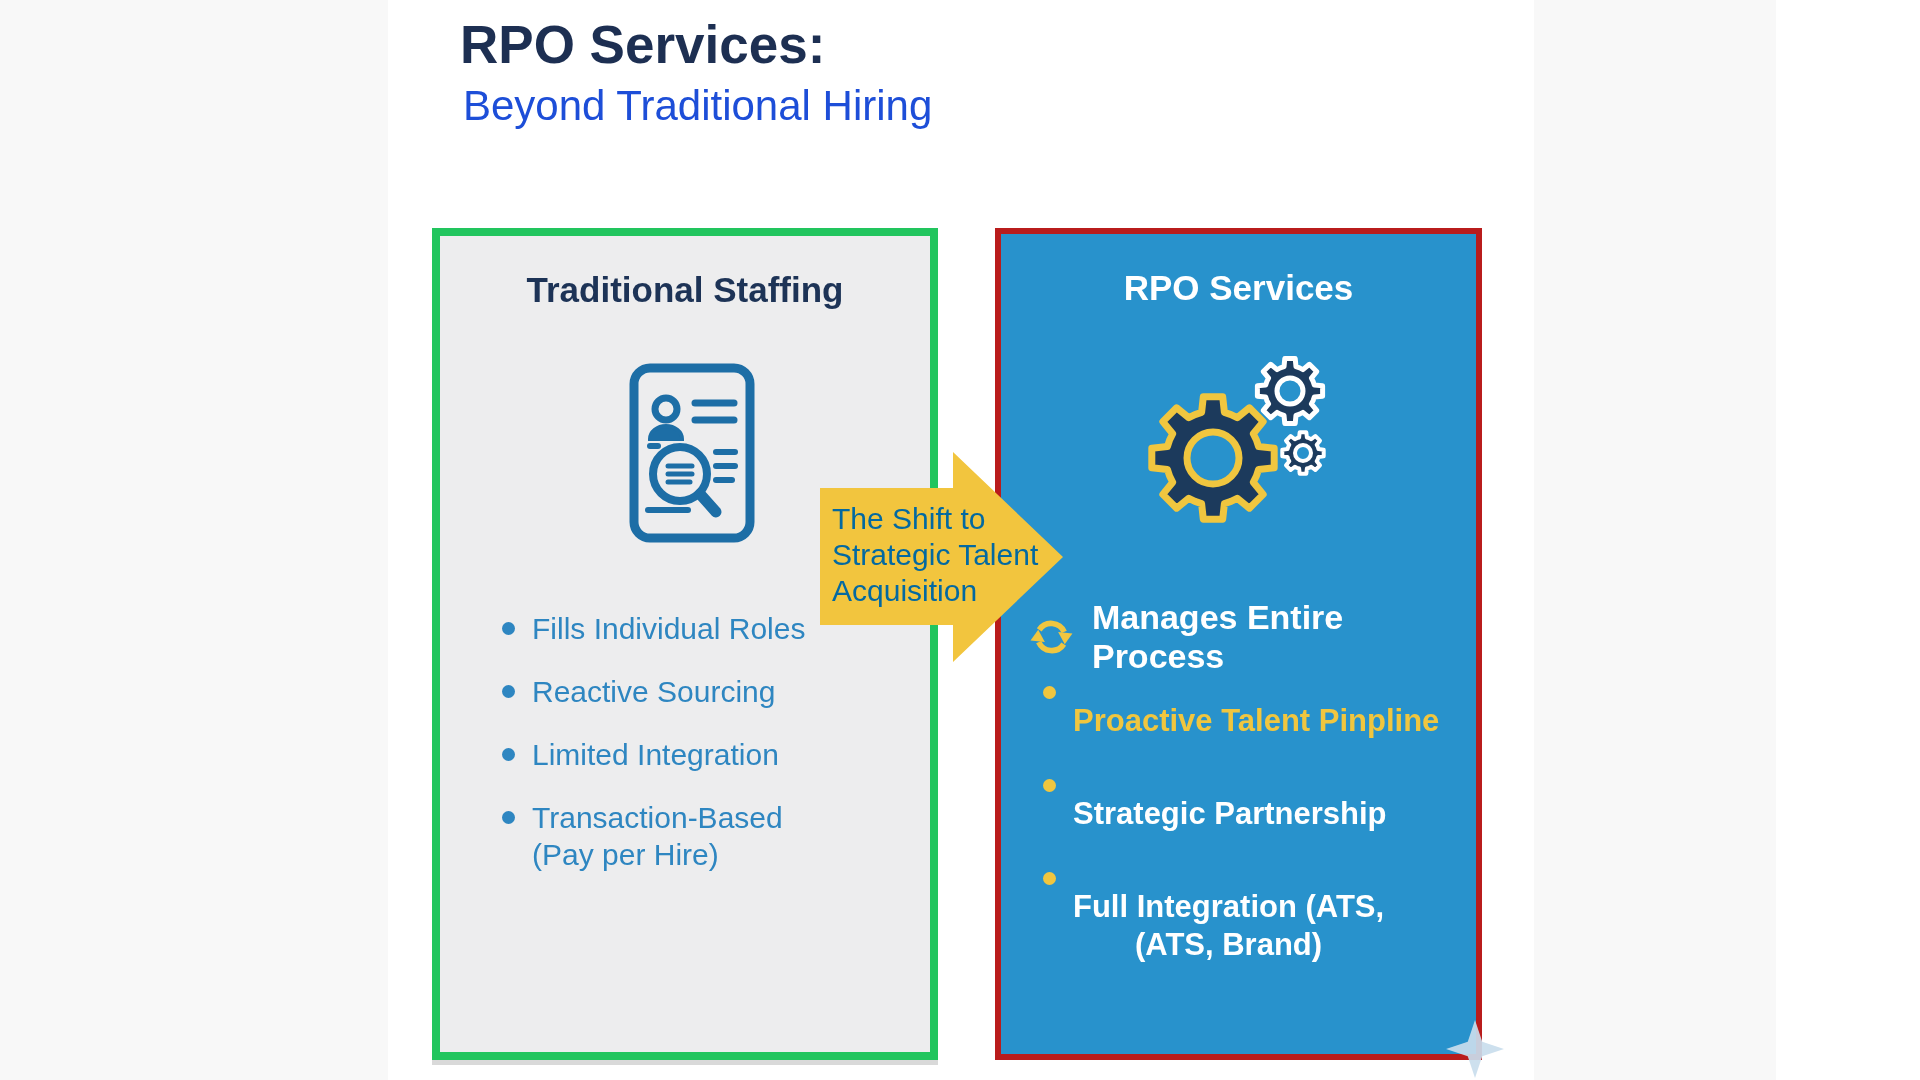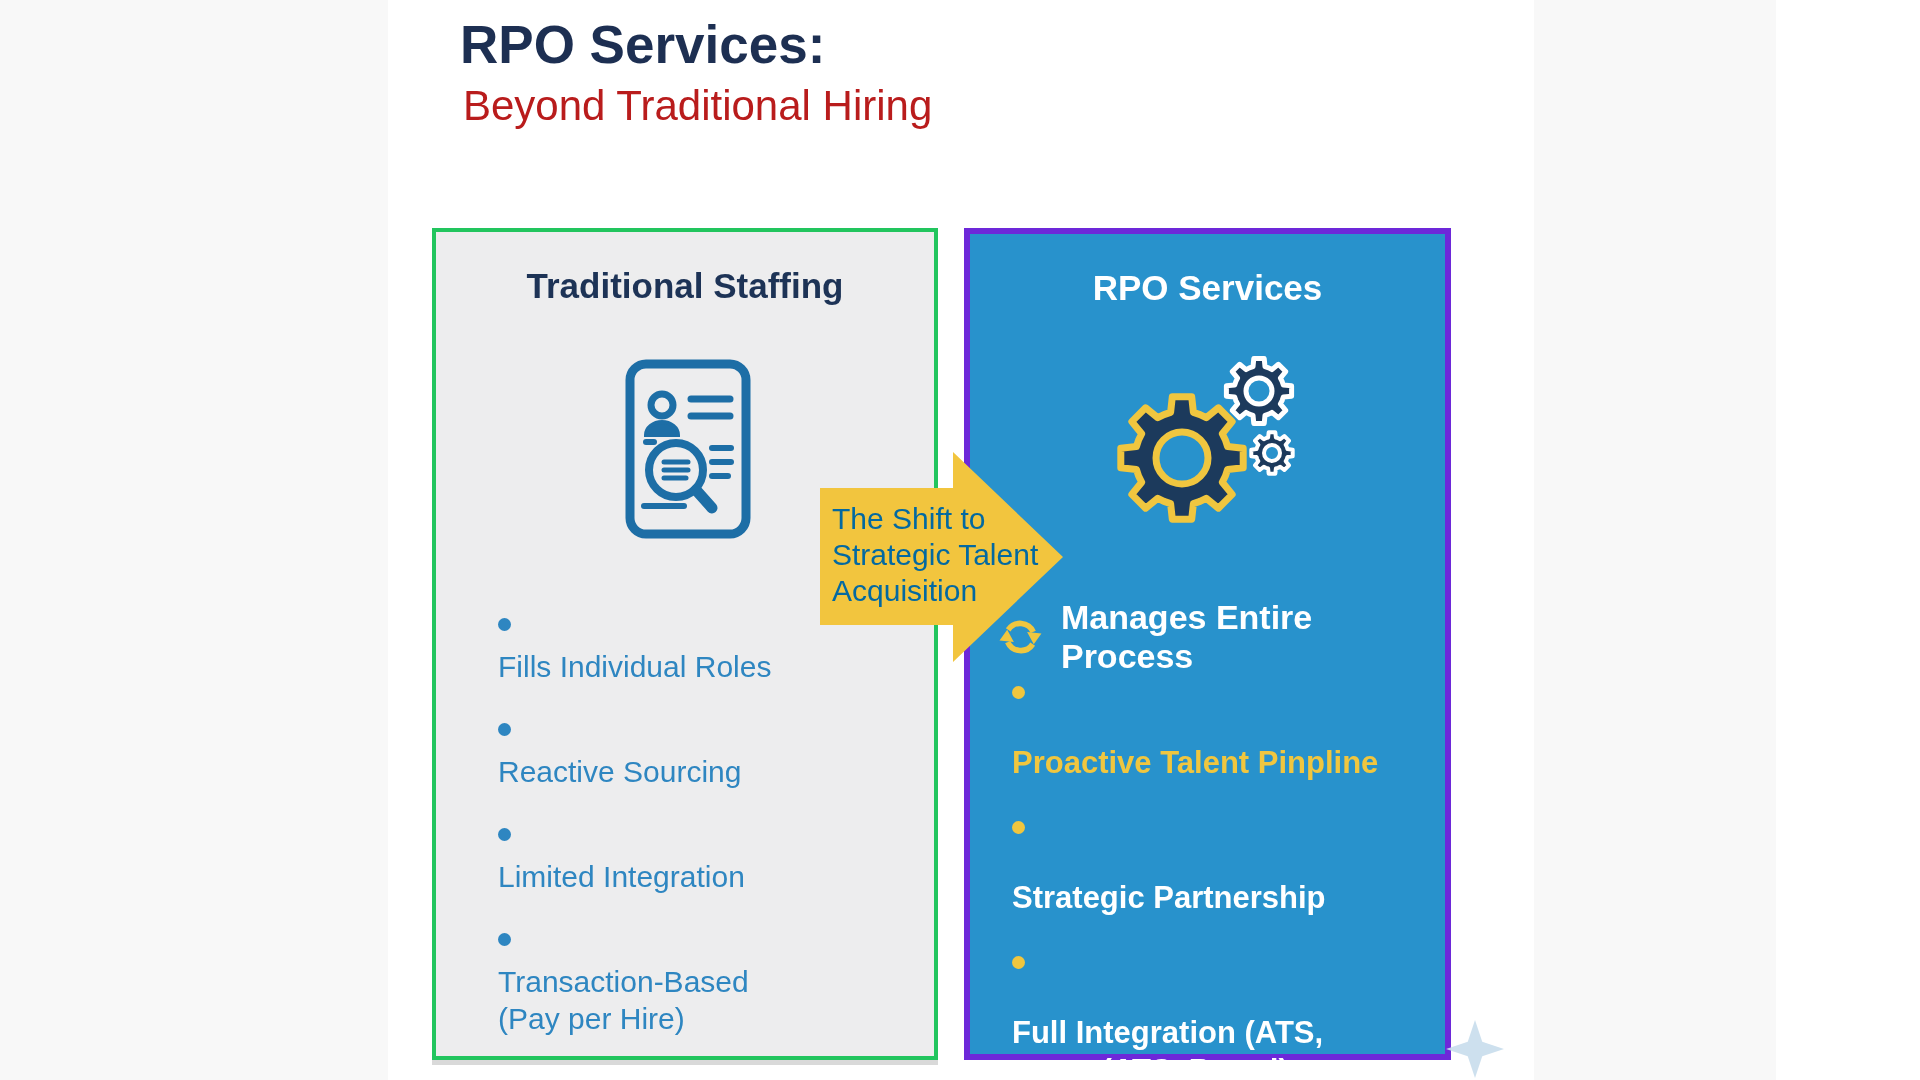--- a/index.html
+++ b/index.html
@@ -5,54 +5,54 @@
   * { margin:0; padding:0; box-sizing:border-box; }
   html,body { width:1920px; height:1080px; }
   .canvas {
     position:relative; width:1776px; height:1080px;
     background:#f8f8f8; overflow:hidden;
     font-family:"Liberation Sans", sans-serif;
   }
   .stage { position:absolute; left:388px; top:0; width:1146px; height:1080px; background:#ffffff; }
 
   .title    { position:absolute; left:460px; top:14px; font-size:53px; font-weight:800; color:#1d2f52; }
-  .subtitle { position:absolute; left:463px; top:82px; font-size:42px; font-weight:400; color:#b91c1c; }
+  .subtitle { position:absolute; left:463px; top:82px; font-size:42px; font-weight:400; color:#1d4ed8; }
 
   .panel { position:absolute; top:228px; height:832px; }
   .panel h3 { position:absolute; top:34px; left:0; width:100%; text-align:center; font-size:35px; font-weight:700; }
 
   .panel-left {
     left:432px; width:506px;
-    background:#EDEDEE; border:4px solid #22c55e;
+    background:#EDEDEE; border:8px solid #22c55e;
     box-shadow:0 5px 0 rgba(170,170,170,.45);
   }
   .panel-left h3 { color:#1d3356; }
   .doc-icon { position:absolute; left:188px; top:126px; }
 
   .bullets { position:absolute; display:flex; flex-direction:column; }
   .bullets-left  { left:62px; top:374px; gap:26px; }
   .bullets-right { left:42px; top:440px; gap:27px; }
-  .bullet { display:flex; gap:17px;flex-direction:column; }
+  .bullet { display:flex; gap:17px; }
   .dot { width:13px; height:13px; border-radius:50%; margin-top:12px; flex:none; }
   .dot-blue   { background:#2e86c1; }
   .dot-yellow { background:#F0C63F; }
   .btext-left  { font-size:30px; font-weight:500; color:#2e86c1; line-height:37px; }
   .btext-right { font-size:31px; font-weight:700; line-height:38px;margin-top:28px; }
   .btext-right .line2 { text-align:center; }
   .yellow { color:#F0C63F; }
   .white  { color:#ffffff; }
 
   .arrow { position:absolute; left:820px; top:452px; width:246px; height:212px; z-index:5; }
   .arrow svg { position:absolute; left:0; top:0; }
   .arrow-text { position:absolute; left:12px; top:49px; font-size:30px; line-height:36px; font-weight:500; color:#0369a1; }
   .arrow-text span { display:block; }
 
   .panel-right {
-    left:964px; width:487px;
-    background:#2892CC; border:6px solid #6d28d9;
+    left:995px; width:487px;
+    background:#2892CC; border:6px solid #b91c1c;
   }
   .panel-right h3 { color:#ffffff; }
   .gears { position:absolute; left:126px; top:104px; }
   .feature { position:absolute; left:28px; top:364px; display:flex; align-items:center; gap:10px; }
   .feature-text { font-size:34px; font-weight:700; color:#ffffff;margin-left:8px; }
 
   .sparkle { position:absolute; left:1446px; top:1020px; z-index:6; }
 </style>
 </head>
 <body>

